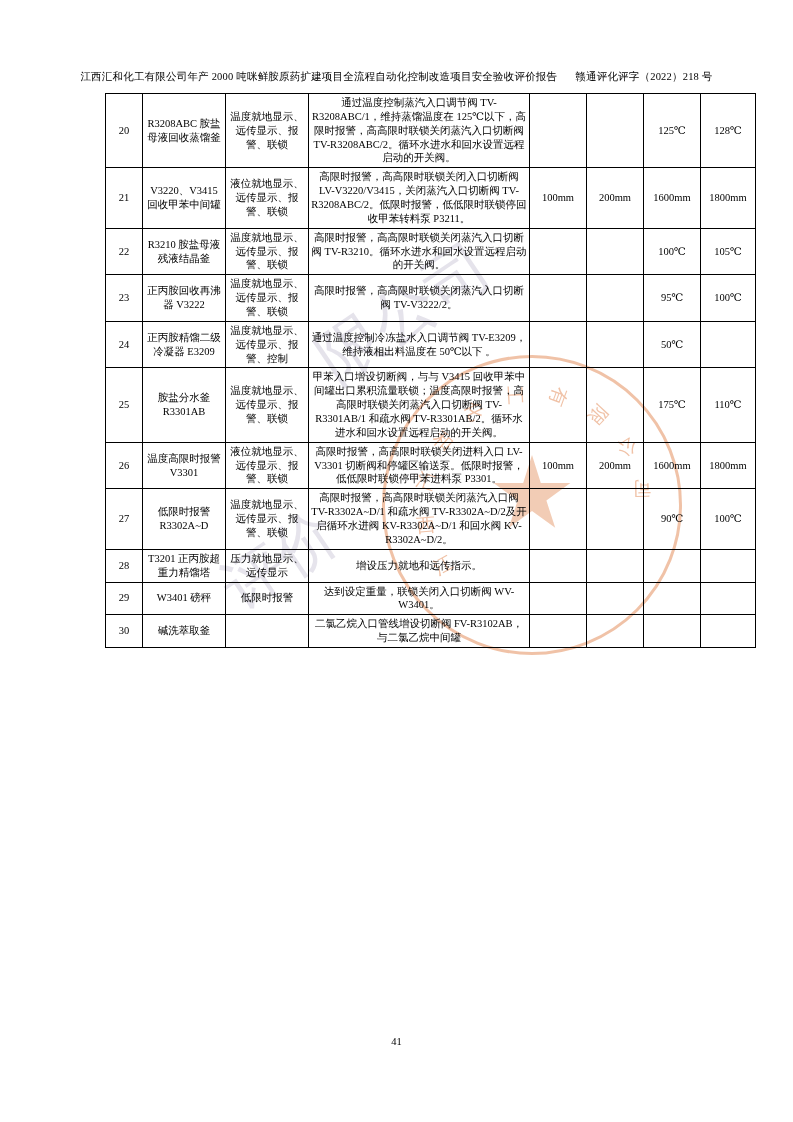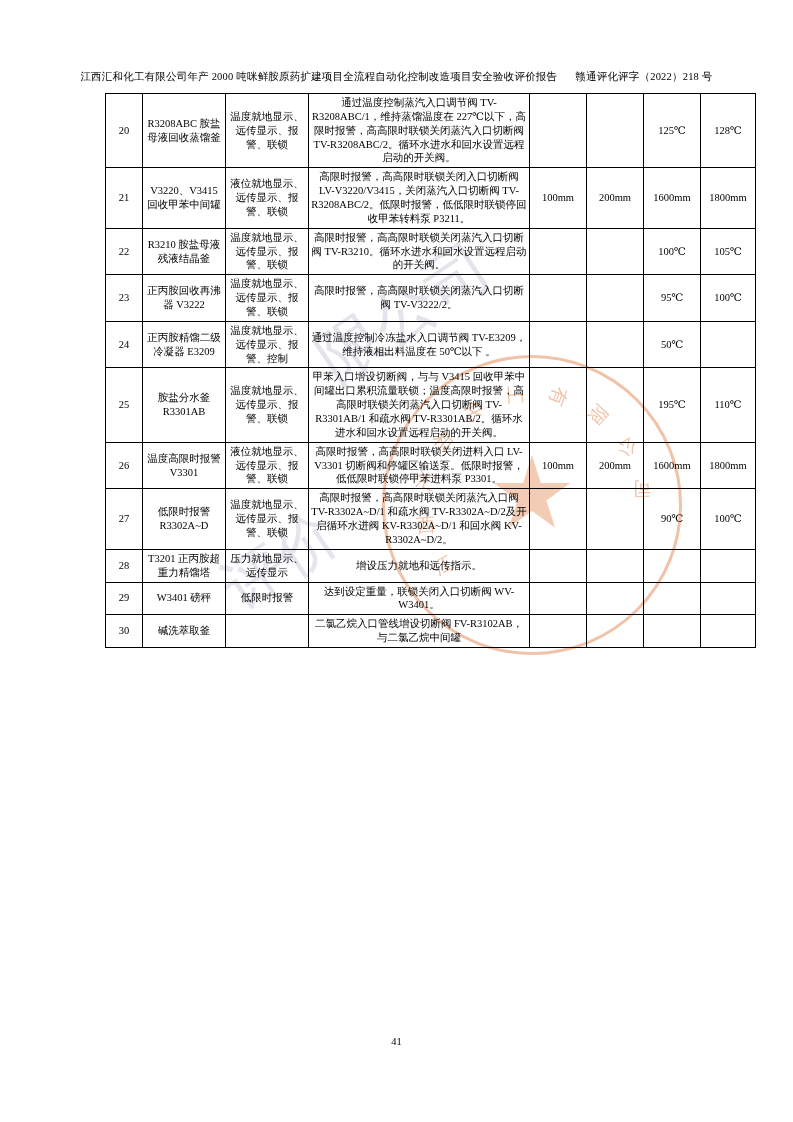--- a/index.html
+++ b/index.html
@@ -185,21 +185,21 @@
     <div class="wm-diag2">评价</div>
   </div>
 
   <div class="table-wrap">
     <table class="doc">
       <tbody id="tbody">
           <tr>
             <td class="c-no">20</td>
             <td class="c-name">R3208ABC 胺盐母液回收蒸馏釜</td>
             <td class="c-ctl">温度就地显示、远传显示、报警、联锁</td>
-            <td class="c-desc desc-left">通过温度控制蒸汽入口调节阀 TV-R3208ABC/1，维持蒸馏温度在 227℃以下，高限时报警，高高限时联锁关闭蒸汽入口切断阀 TV-R3208ABC/2。循环水进水和回水设置远程启动的开关阀。</td>
+            <td class="c-desc desc-left">通过温度控制蒸汽入口调节阀 TV-R3208ABC/1，维持蒸馏温度在 125℃以下，高限时报警，高高限时联锁关闭蒸汽入口切断阀 TV-R3208ABC/2。循环水进水和回水设置远程启动的开关阀。</td>
             <td class="c-v1"></td>
             <td class="c-v2"></td>
             <td class="c-v3">125℃</td>
             <td class="c-v4">128℃</td>
           </tr>
           <tr>
             <td class="c-no">21</td>
             <td class="c-name">V3220、V3415 回收甲苯中间罐</td>
             <td class="c-ctl">液位就地显示、远传显示、报警、联锁</td>
             <td class="c-desc desc-left">高限时报警，高高限时联锁关闭入口切断阀 LV-V3220/V3415，关闭蒸汽入口切断阀 TV-R3208ABC/2。低限时报警，低低限时联锁停回收甲苯转料泵 P3211。</td>
@@ -238,21 +238,21 @@
             <td class="c-v3">50℃</td>
             <td class="c-v4"></td>
           </tr>
           <tr>
             <td class="c-no">25</td>
             <td class="c-name">胺盐分水釜 R3301AB</td>
             <td class="c-ctl">温度就地显示、远传显示、报警、联锁</td>
             <td class="c-desc desc-left">甲苯入口增设切断阀，与与 V3415 回收甲苯中间罐出口累积流量联锁；温度高限时报警，高高限时联锁关闭蒸汽入口切断阀 TV-R3301AB/1 和疏水阀 TV-R3301AB/2。循环水进水和回水设置远程启动的开关阀。</td>
             <td class="c-v1"></td>
             <td class="c-v2"></td>
-            <td class="c-v3">195℃</td>
+            <td class="c-v3">175℃</td>
             <td class="c-v4">110℃</td>
           </tr>
           <tr>
             <td class="c-no">26</td>
             <td class="c-name">温度高限时报警 V3301</td>
             <td class="c-ctl">液位就地显示、远传显示、报警、联锁</td>
             <td class="c-desc desc-left">高限时报警，高高限时联锁关闭进料入口 LV-V3301 切断阀和停罐区输送泵。低限时报警，低低限时联锁停甲苯进料泵 P3301。</td>
             <td class="c-v1">100mm</td>
             <td class="c-v2">200mm</td>
             <td class="c-v3">1600mm</td>

